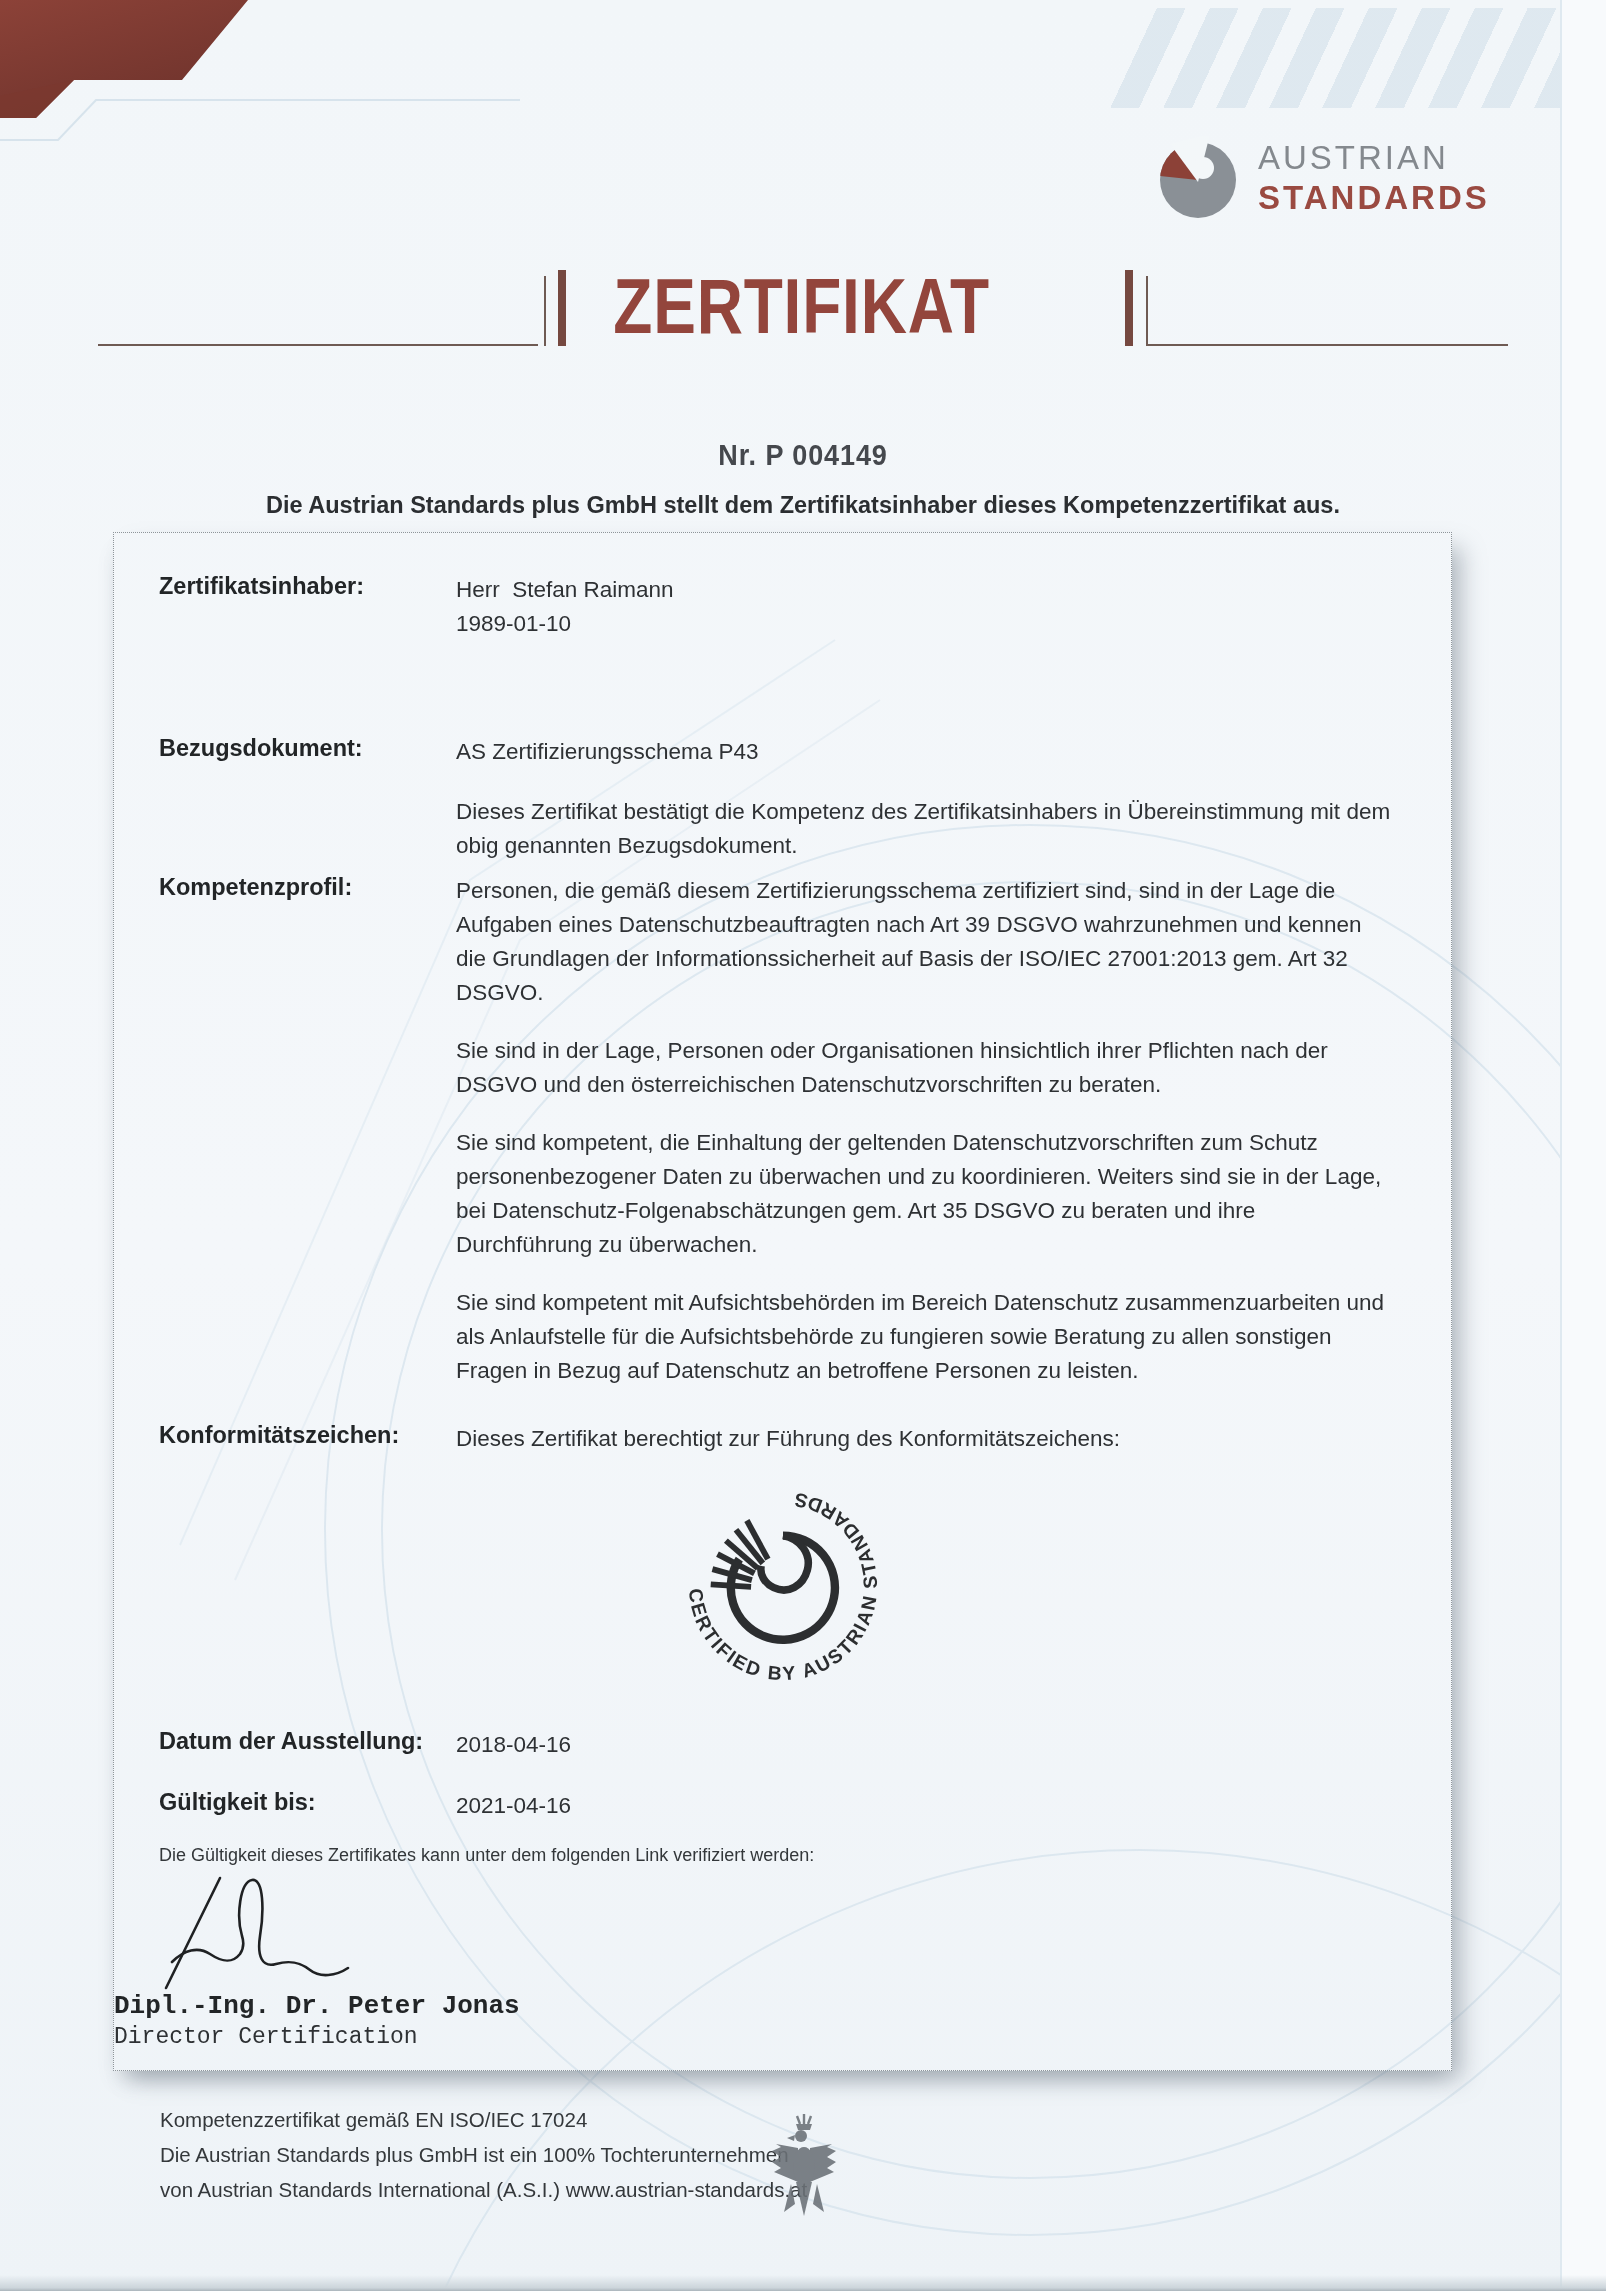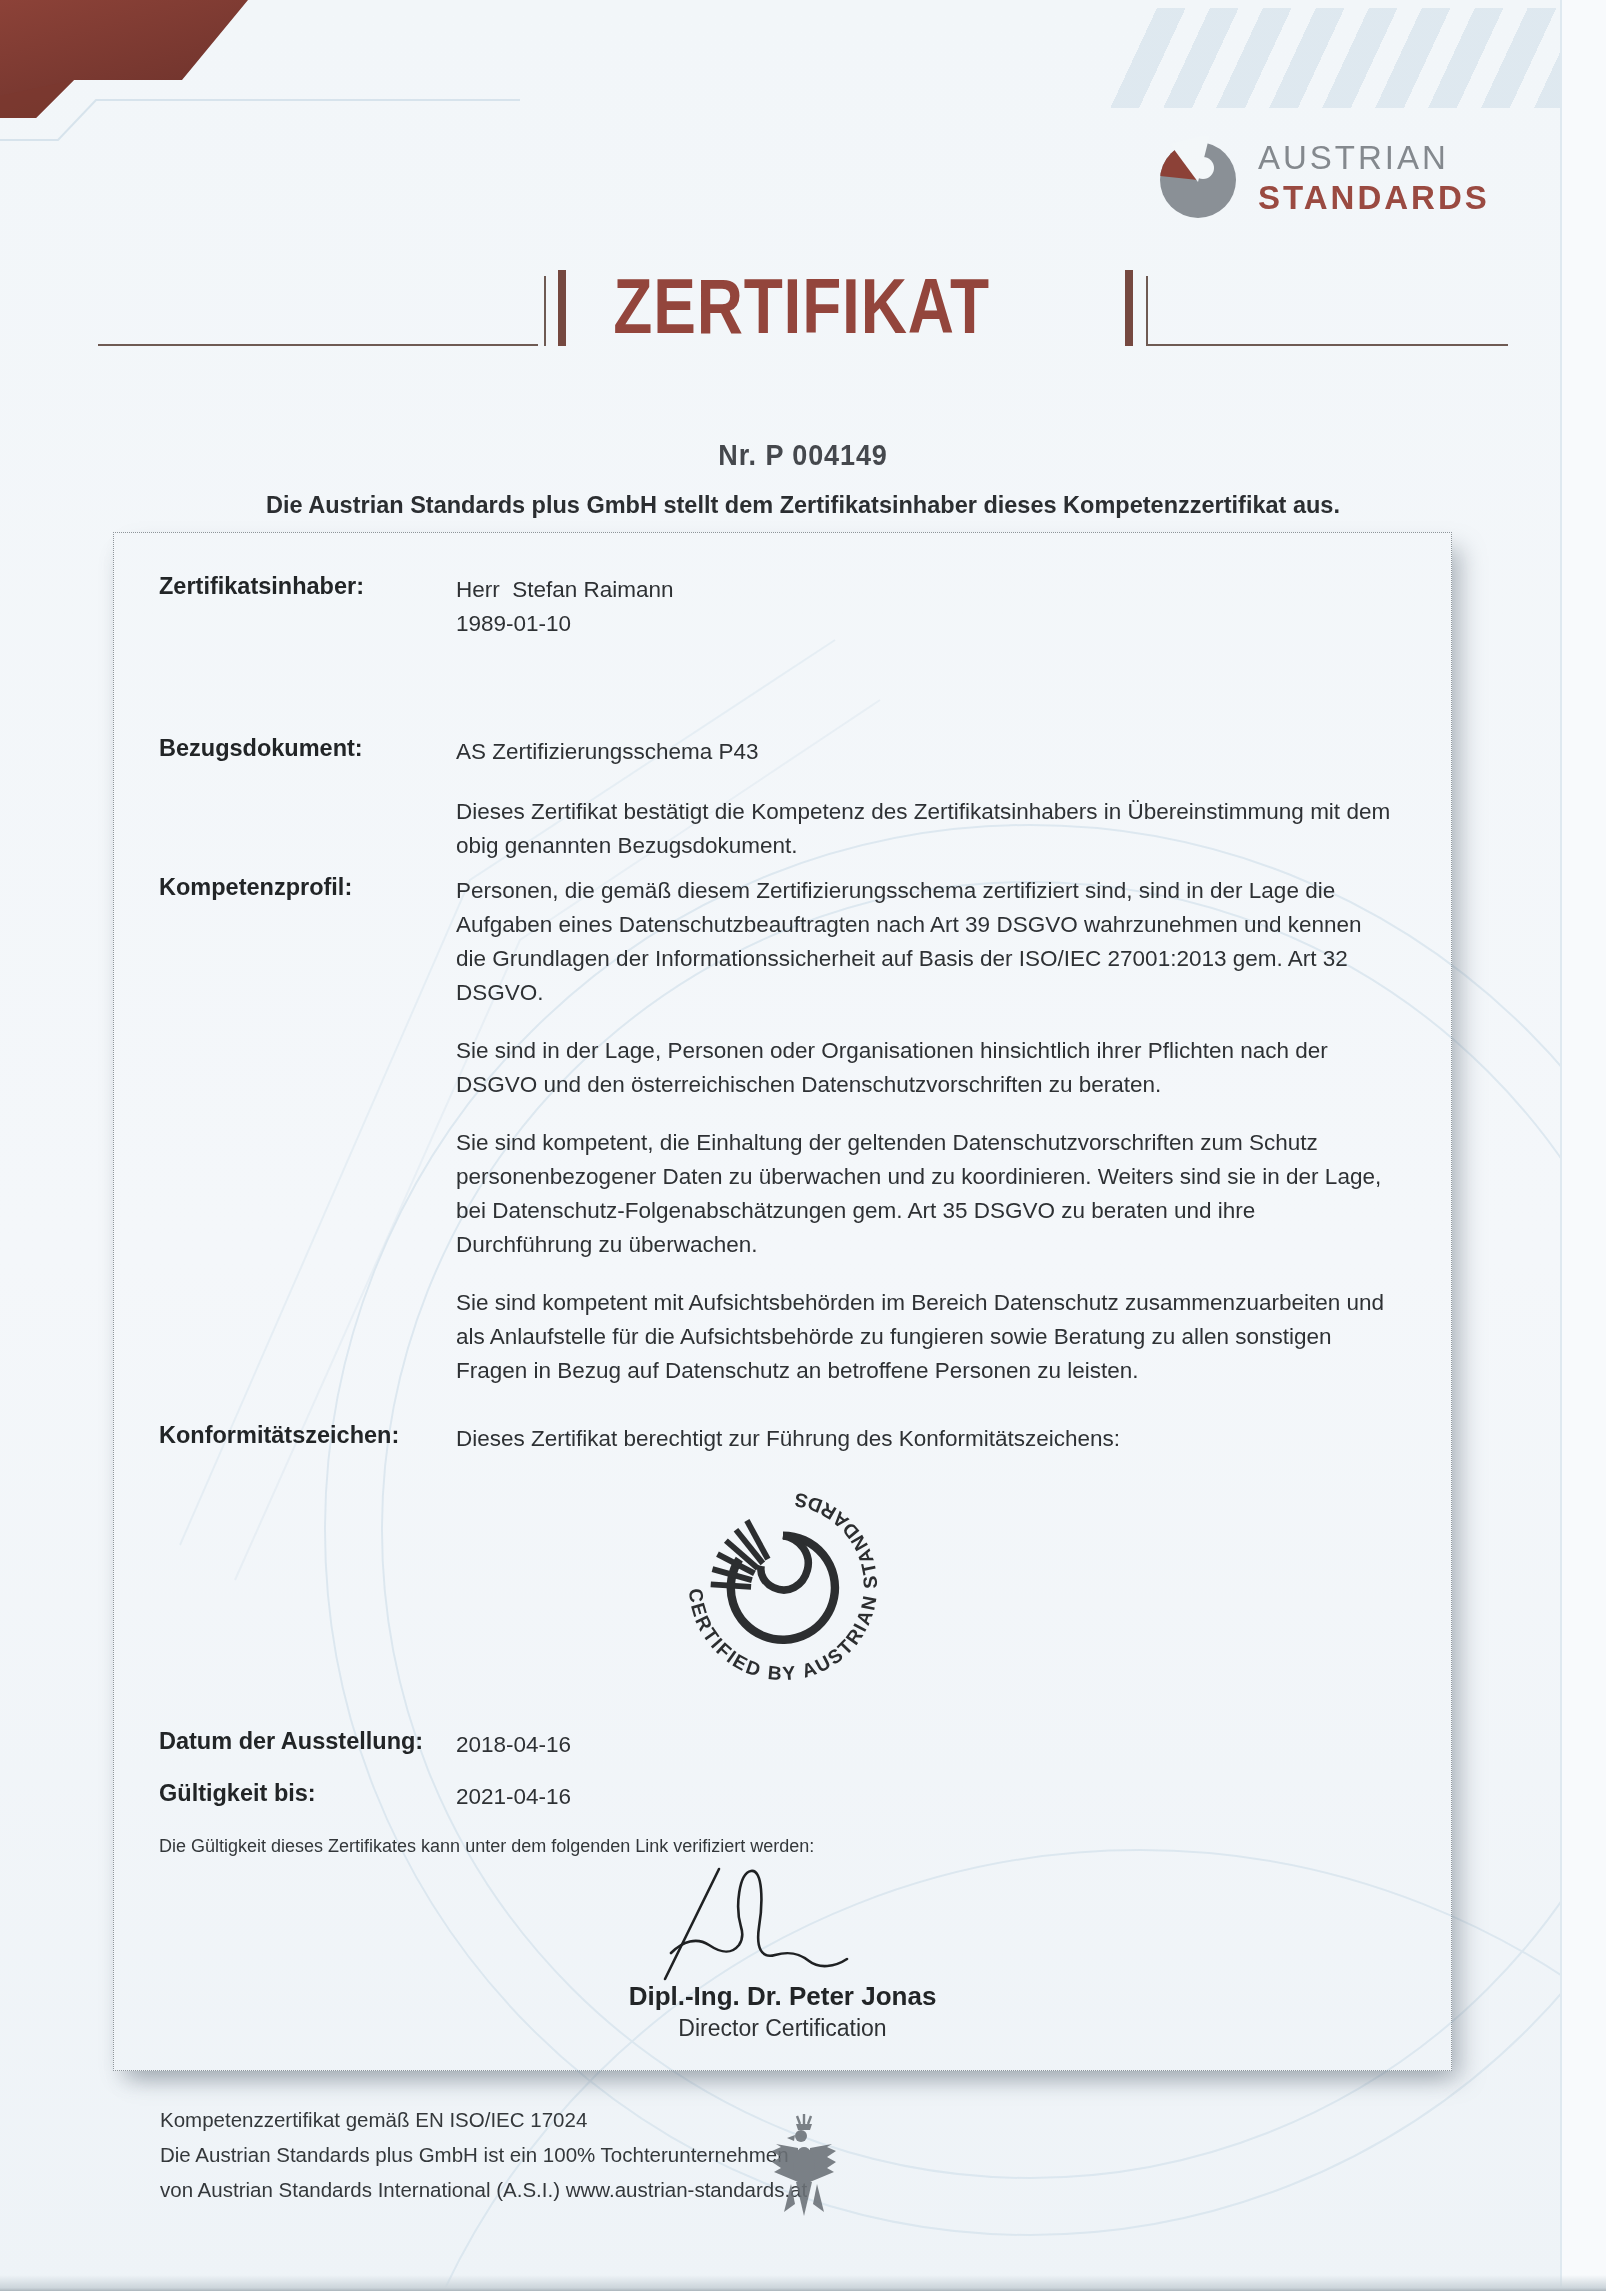--- a/index.html
+++ b/index.html
@@ -53,23 +53,23 @@
   .val-name{white-space:pre-wrap;}
   .para{font-size:22.5px;line-height:34px;color:#2e3134;}
   .para + .para{margin-top:24px;}
   .mt-row1{margin-top:40px;}
   .mt-row2{margin-top:94px;}
   .mt-para{margin-top:26px;}
   .mt-row3{margin-top:11px;}
   .mt-row4{margin-top:34px;}
   .seal-wrap{margin:4px auto 0;width:270px;height:252px;display:flex;justify-content:center;}
   .mt-date1{margin-top:16px;}
-  .mt-date2{margin-top:18px;}
+  .mt-date2{margin-top:27px;}
   .note{padding:0 55px 0 45px;margin-top:20px;font-size:18px;line-height:25px;color:#33373a;}
-  .sig-block{margin-top:2px;text-align:center;}
+  .sig-block{margin-top:2px;text-align:left;font-family:Liberation Mono, monospace;}
   .sig-name{font-size:26px;font-weight:700;color:#222527;margin-top:-4px;}
   .sig-role{font-size:23px;color:#2e3134;margin-top:3px;}
   
   .seal-text{font-family:"Liberation Sans",sans-serif;font-size:23px;font-weight:700;letter-spacing:2.5px;fill:#2c2e30;}
   
   .footer{position:absolute;left:160px;top:2102px;z-index:4;font-size:20.5px;line-height:35px;color:#34383b;}
   .eagle{position:absolute;left:768px;top:2112px;z-index:4;opacity:.88;}
 </style>
 </head>
 <body>

